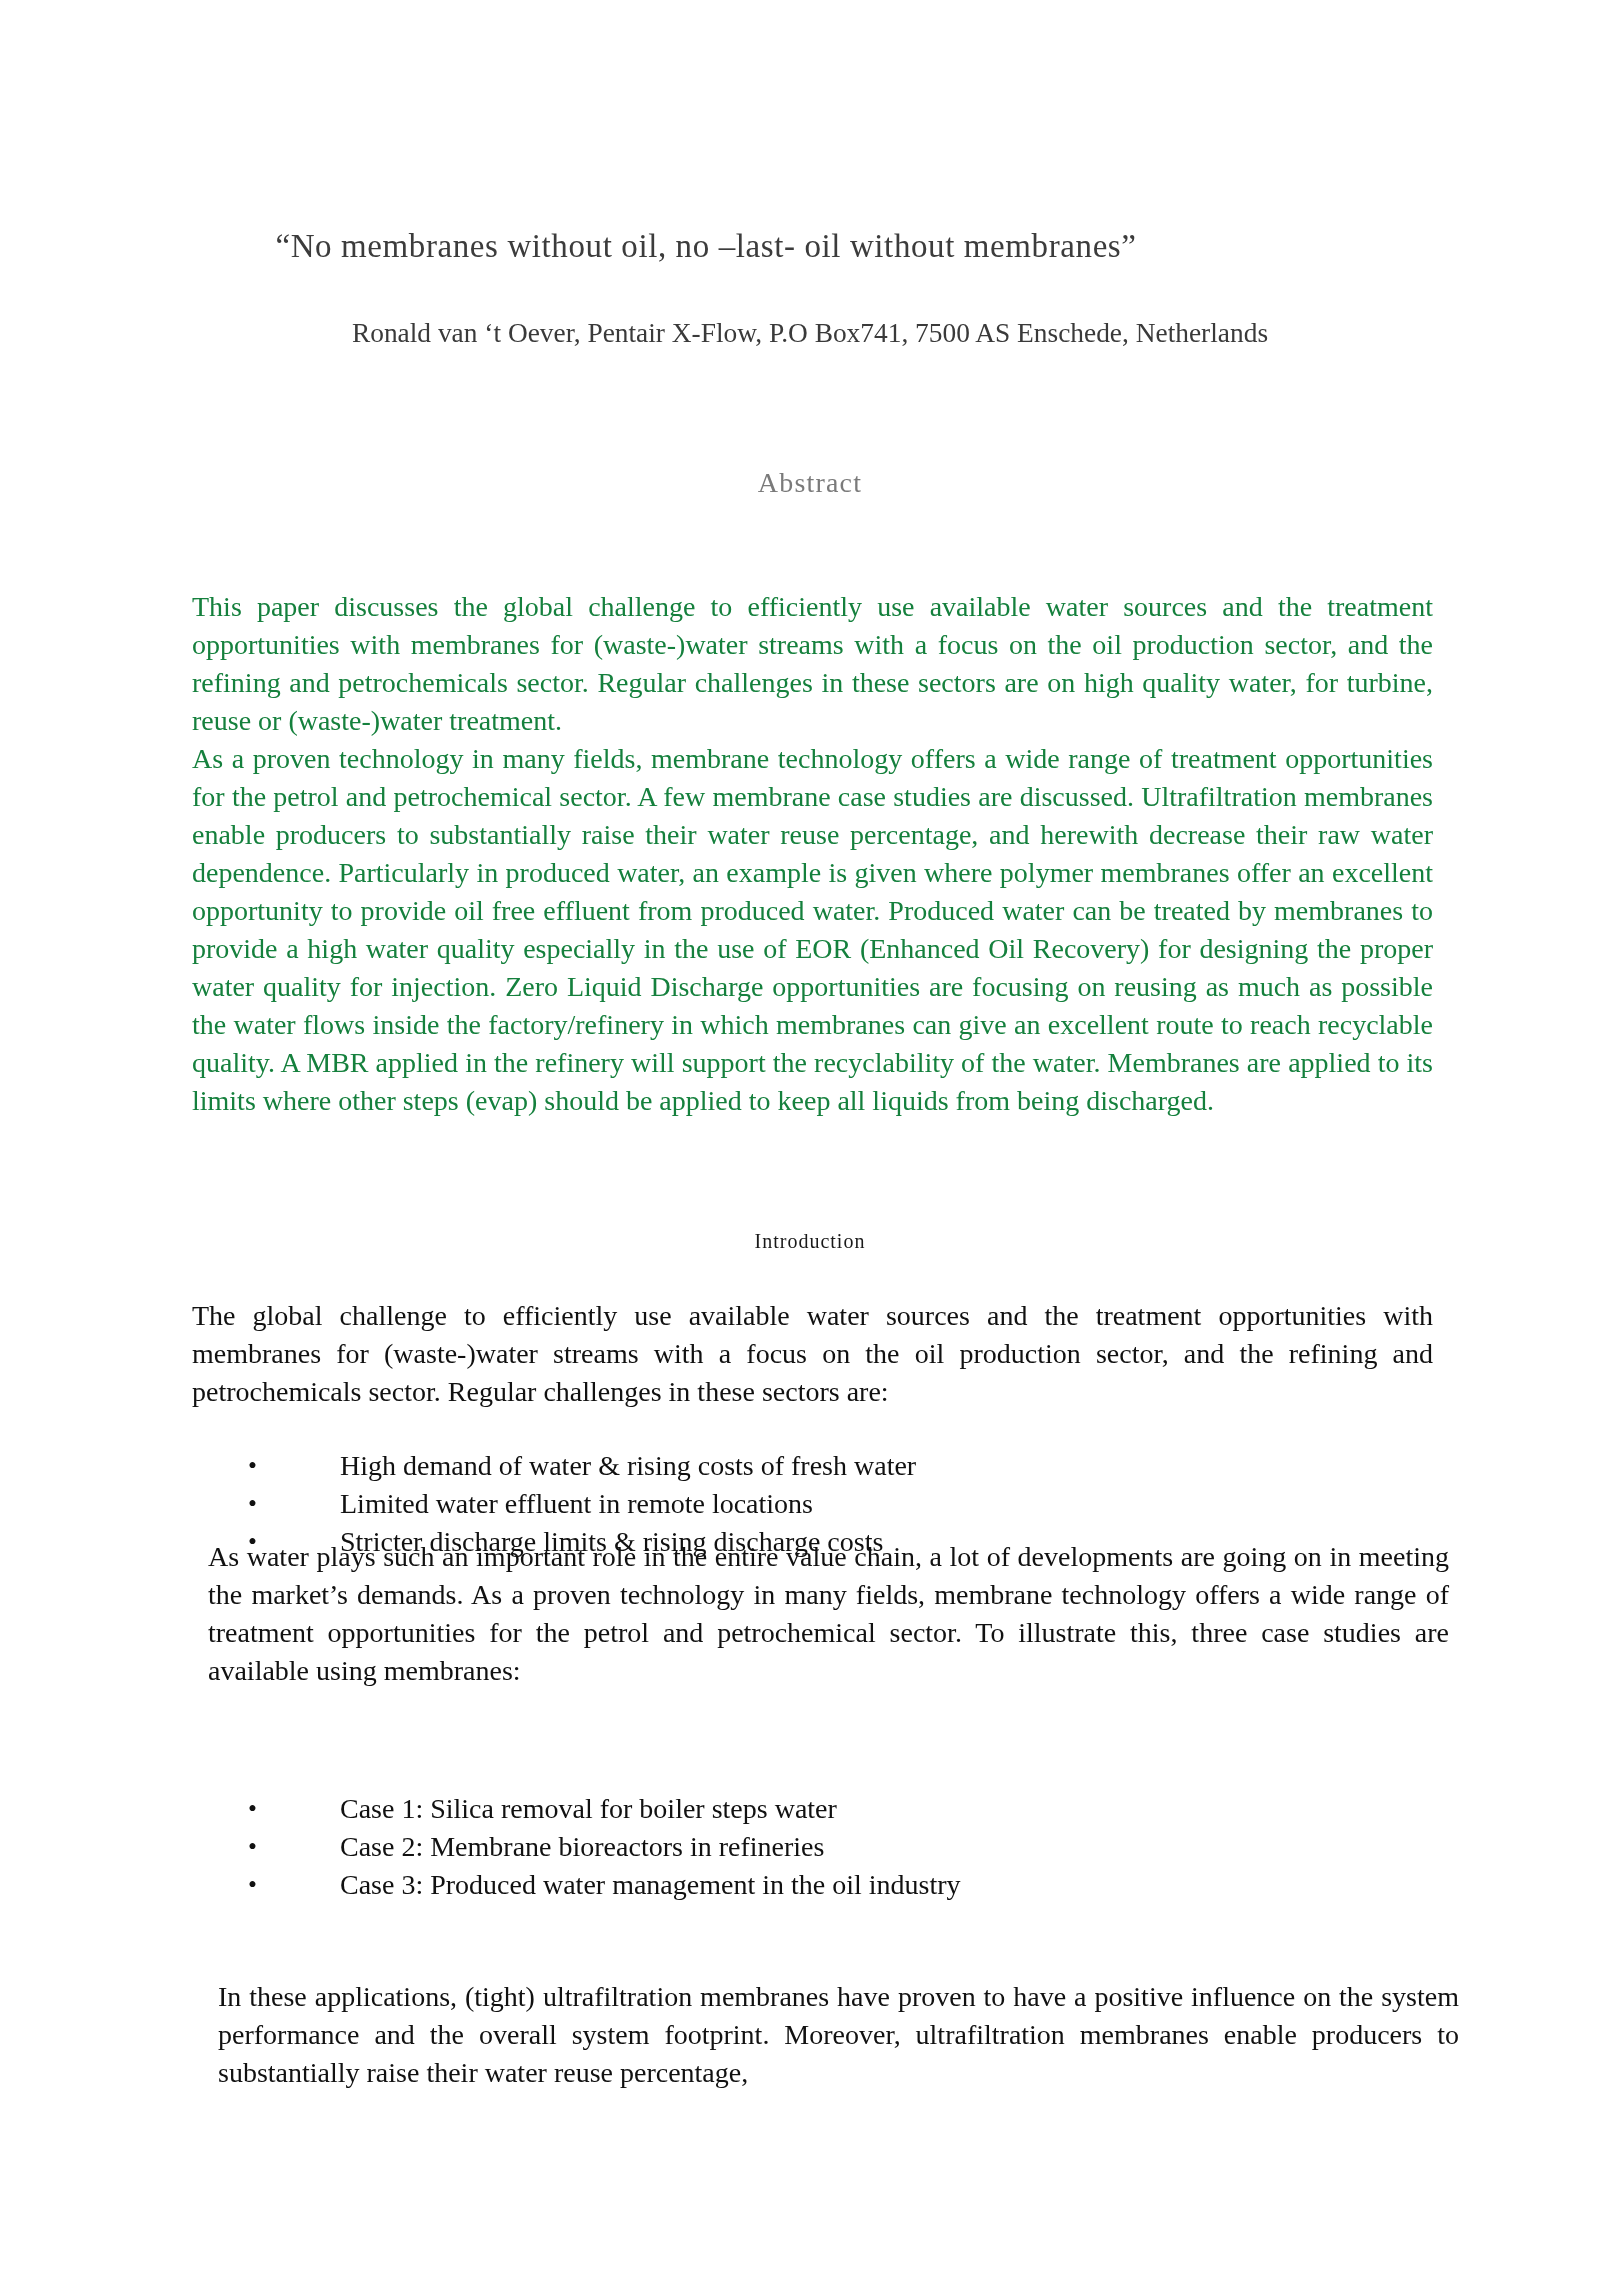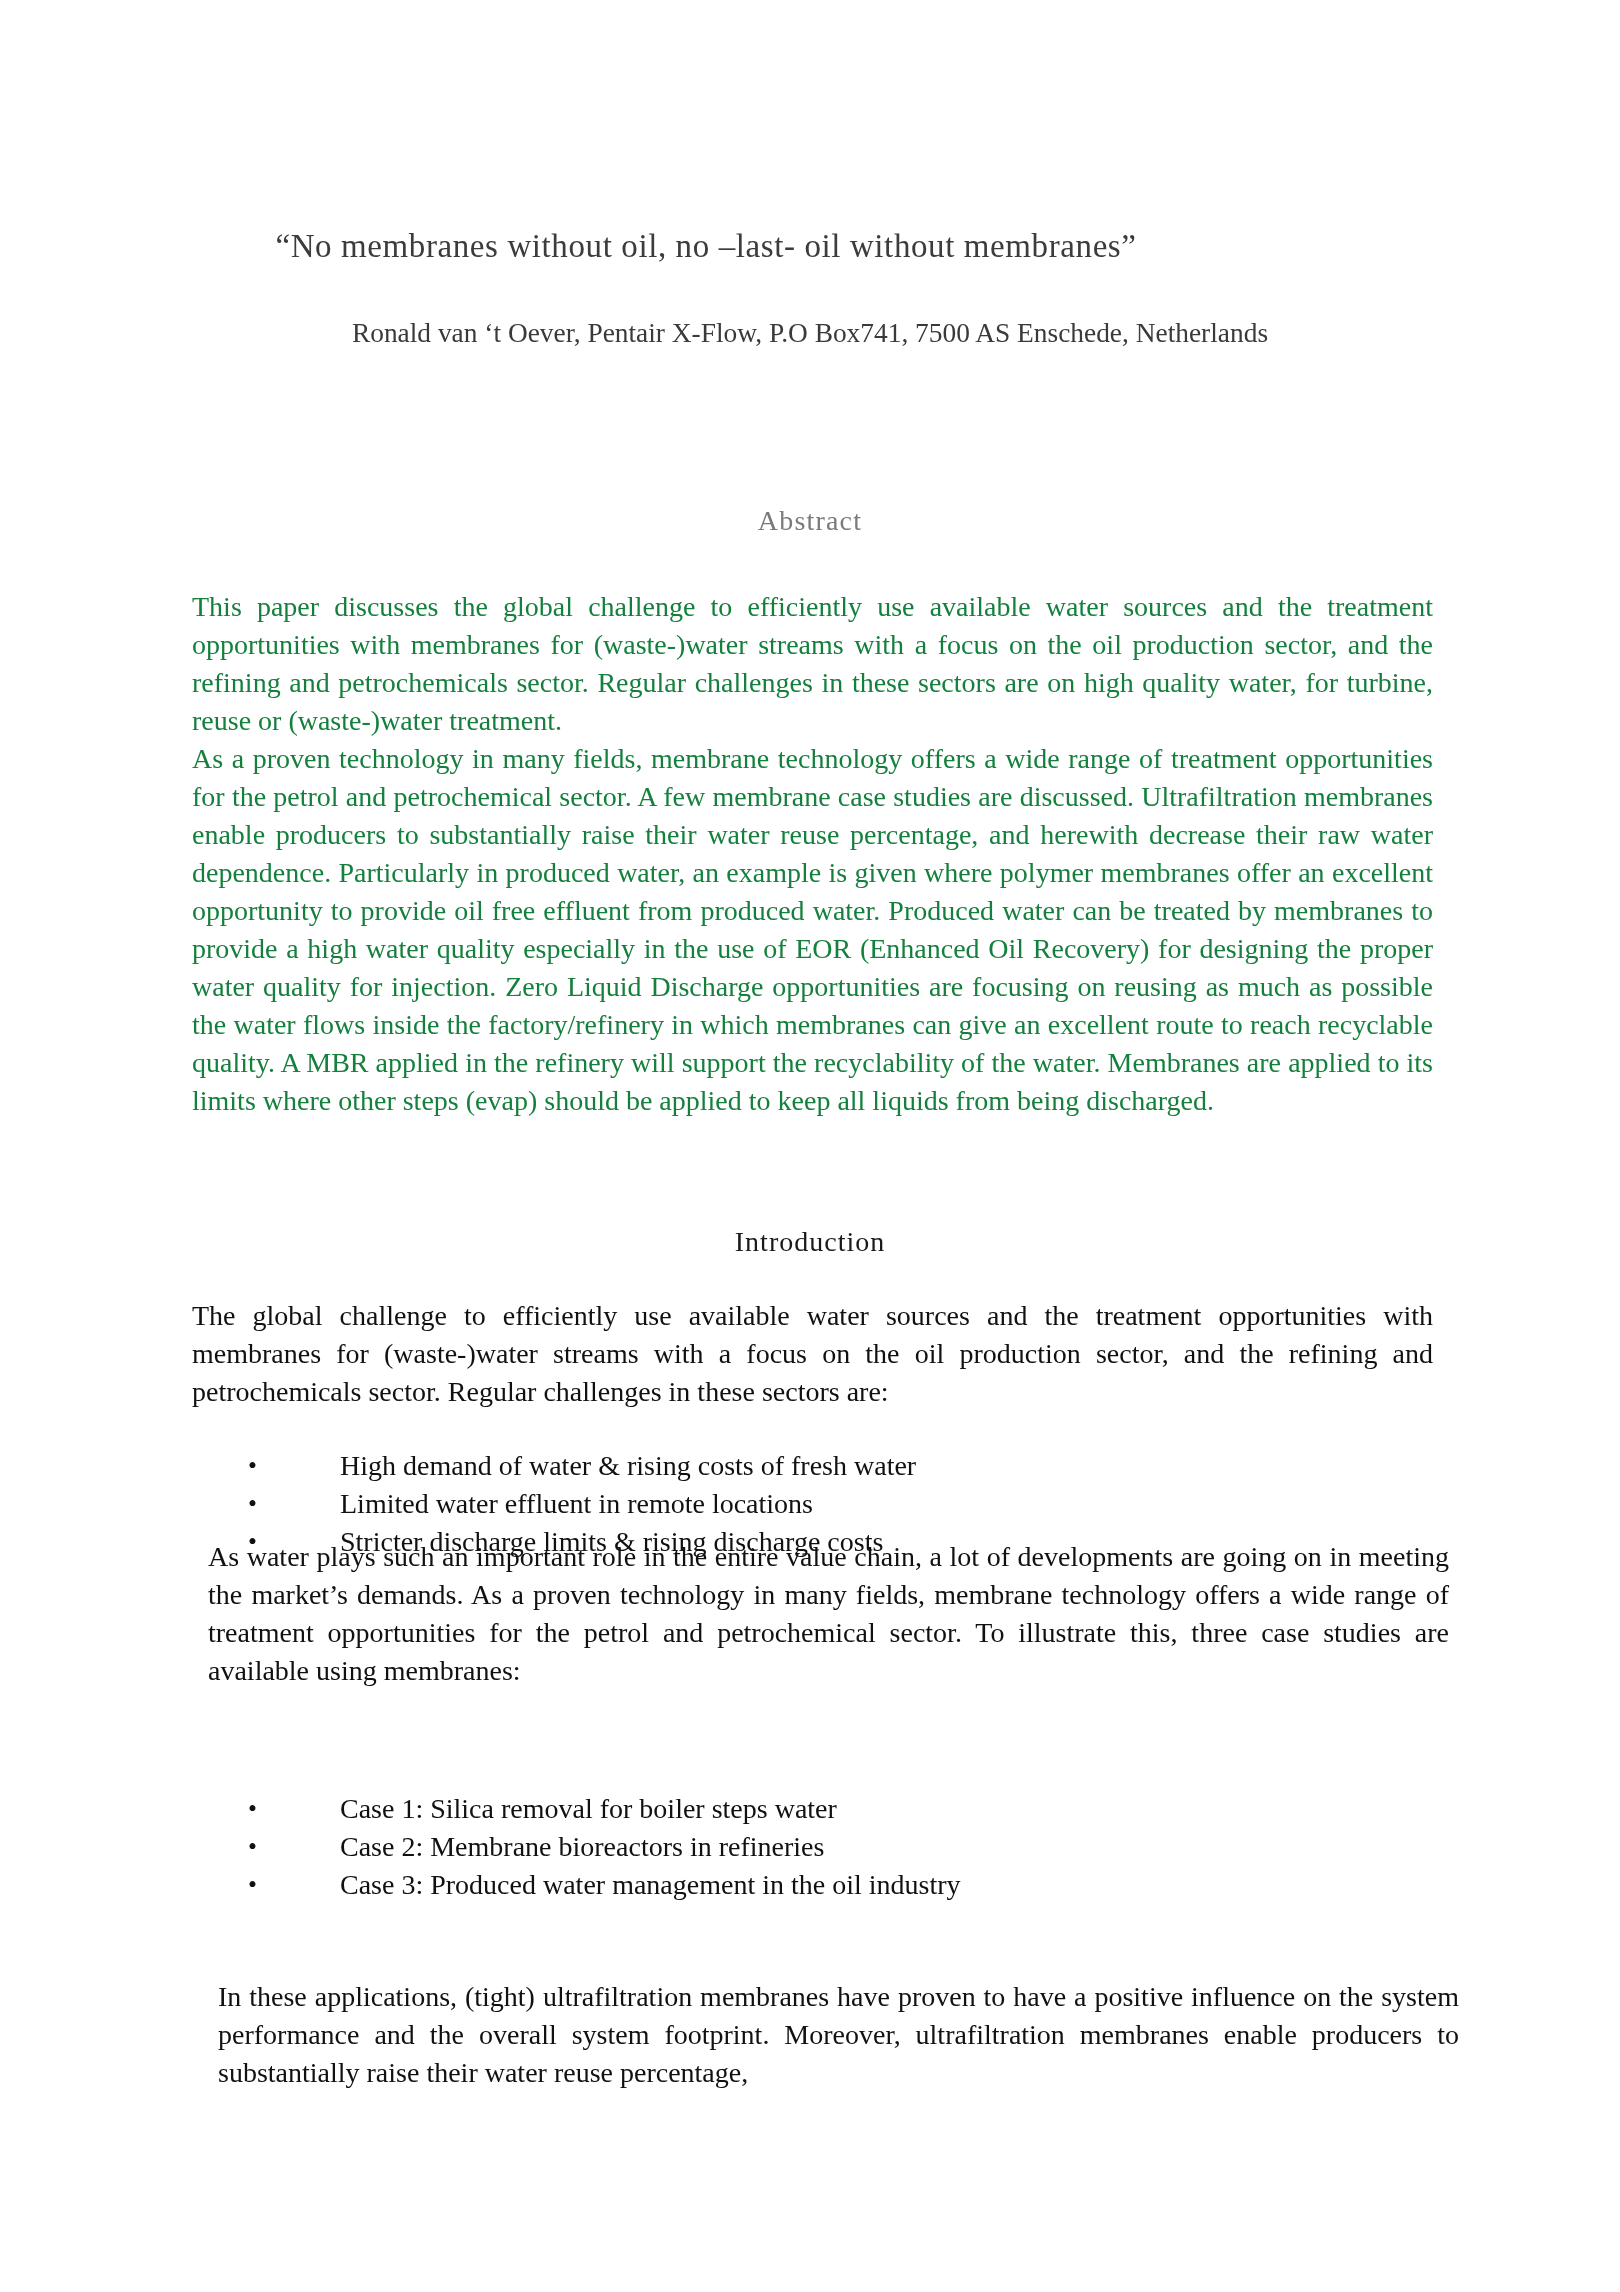--- a/index.html
+++ b/index.html
@@ -42,42 +42,41 @@
     }
     .abstract-heading {
       position: absolute;
       left: 0; width: 1620px;
       top: 466px;
       text-align: center;
       font-size: 28px;
       color: #7a7a7a;
       letter-spacing: 1.2px;
       line-height: 33px;
-      margin-top: 38px;
     }
     .abstract-body {
       position: absolute;
       left: 192px;
       width: 1241px;
       top: 580px;
       font-size: 28px;
       line-height: 38px;
       color: #15803d;
       text-align: justify;
       margin-top: 8px;
     }
     .abstract-body p {
       margin: 0;
     }
     .intro-heading {
       position: absolute;
       left: 0; width: 1620px;
       top: 1225px;
       text-align: center;
-      font-size: 28px;
+      font-size: 20px;
       color: #1a1a1a;
       letter-spacing: 1px;
       line-height: 33px;
     }
     .body-para {
       position: absolute;
       left: 192px;
       width: 1241px;
       font-size: 28px;
       line-height: 38px;

